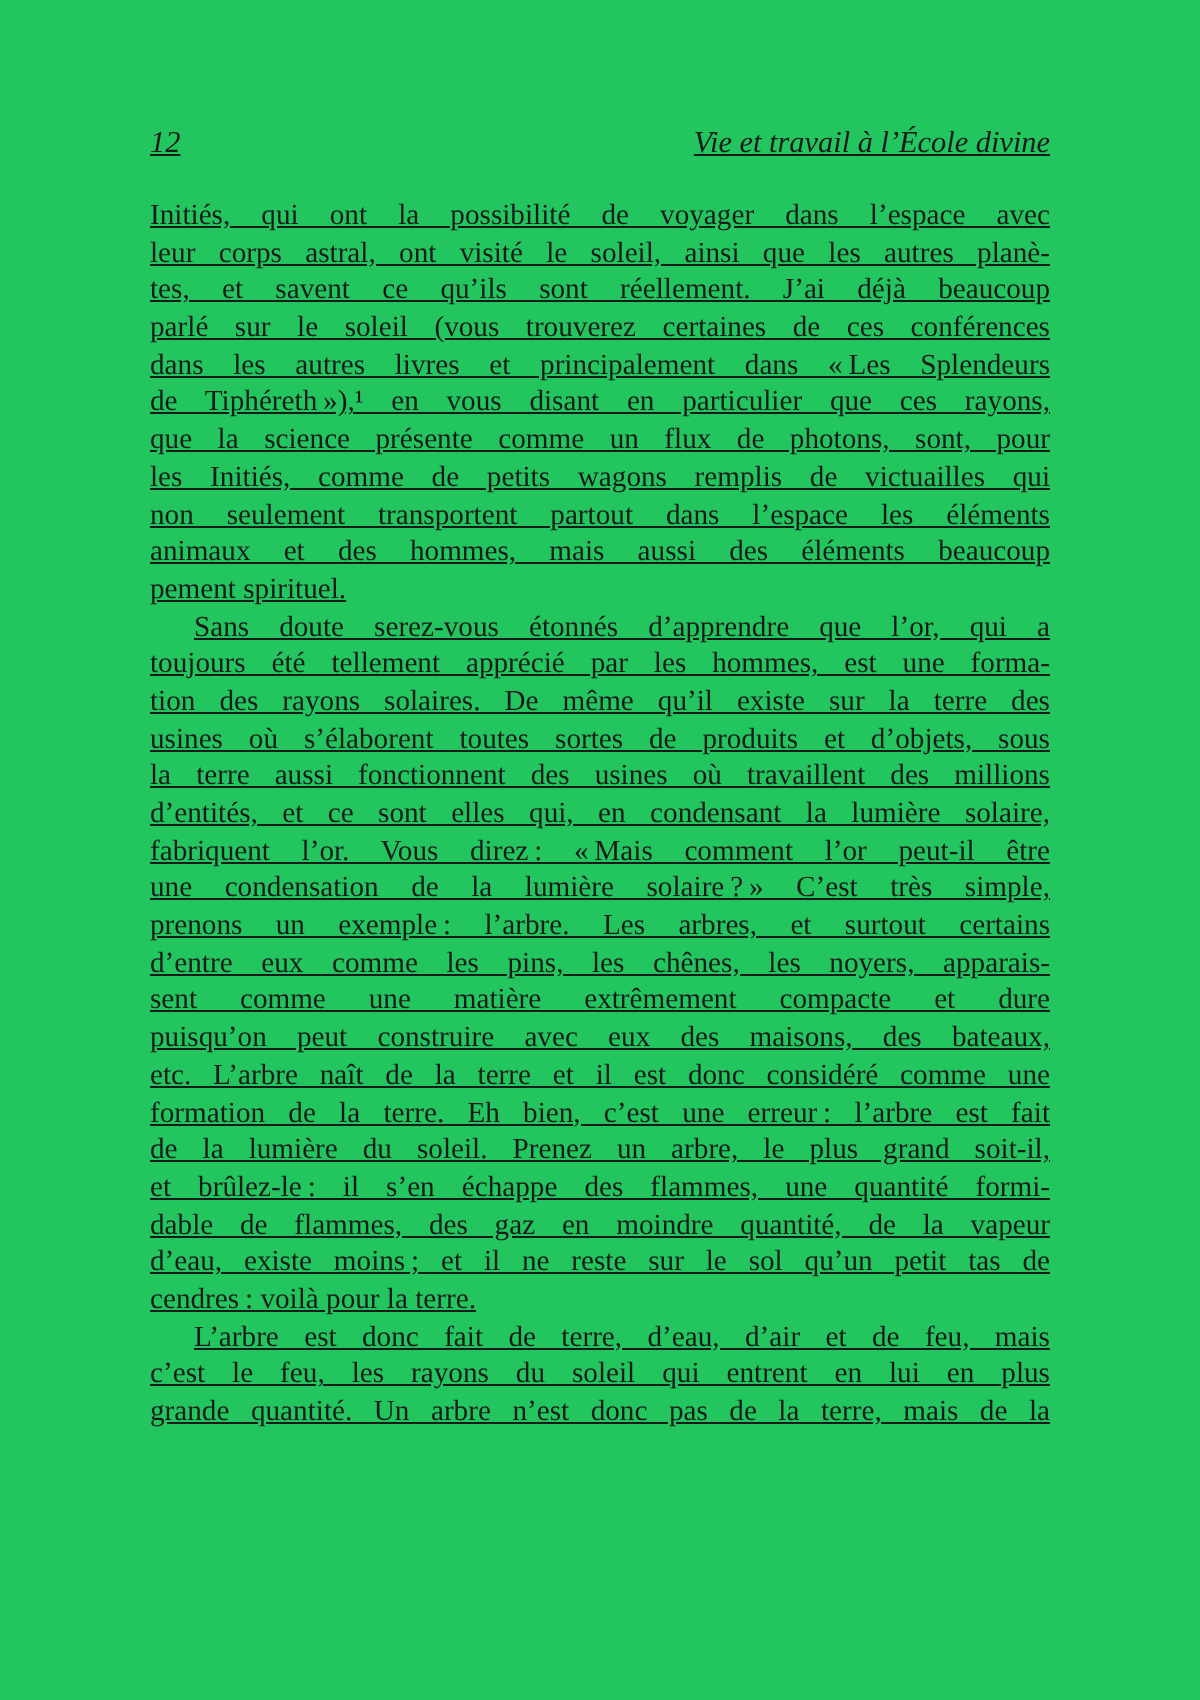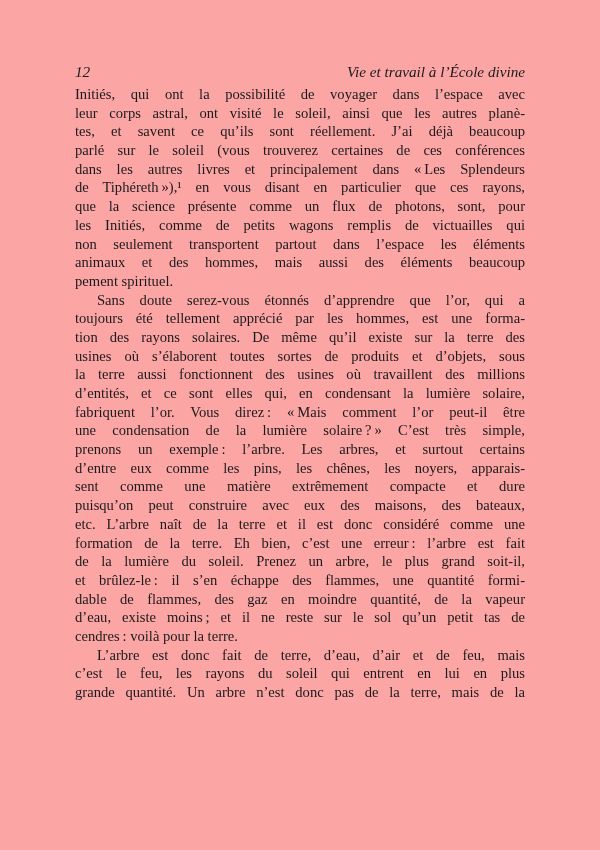--- a/index.html
+++ b/index.html
@@ -16,36 +16,36 @@
   }
   .header {
     display: flex;
     justify-content: space-between;
     align-items: baseline;
     font-style: italic;
     font-size: 15.2px;
     line-height: 17px;
   }
   .body-text {
-    margin-top: 5px;
+    margin-top: 19px;
     font-size: 14.6px;
     line-height: 18.7px;
   }
   .line {
     height: 18.7px;
     text-align: justify;
     white-space: normal;
   }
   .line.j { text-align-last: justify; }
   .line.indent { text-indent: 22px; }
 </style>
 </head>
 <body>
 
-<div class="page" style="color: rgb(27, 27, 27); background: #fca5a5;">
+<div class="page" style="color: rgb(27, 27, 27); background: #22c55e; text-decoration: underline;">
   <div class="header">
     <span class="pagenum">12</span>
     <span class="running-title">Vie et travail à l’École divine</span>
   </div>
   <div class="body-text" id="text-block">
       <div class="line j">Initiés, qui ont la possibilité de voyager dans l’espace avec</div>
       <div class="line j">leur corps astral, ont visité le soleil, ainsi que les autres planè-</div>
       <div class="line j">tes, et savent ce qu’ils sont réellement. J’ai déjà beaucoup</div>
       <div class="line j">parlé sur le soleil (vous trouverez certaines de ces conférences</div>
       <div class="line j">dans les autres livres et principalement dans « Les Splendeurs</div>

